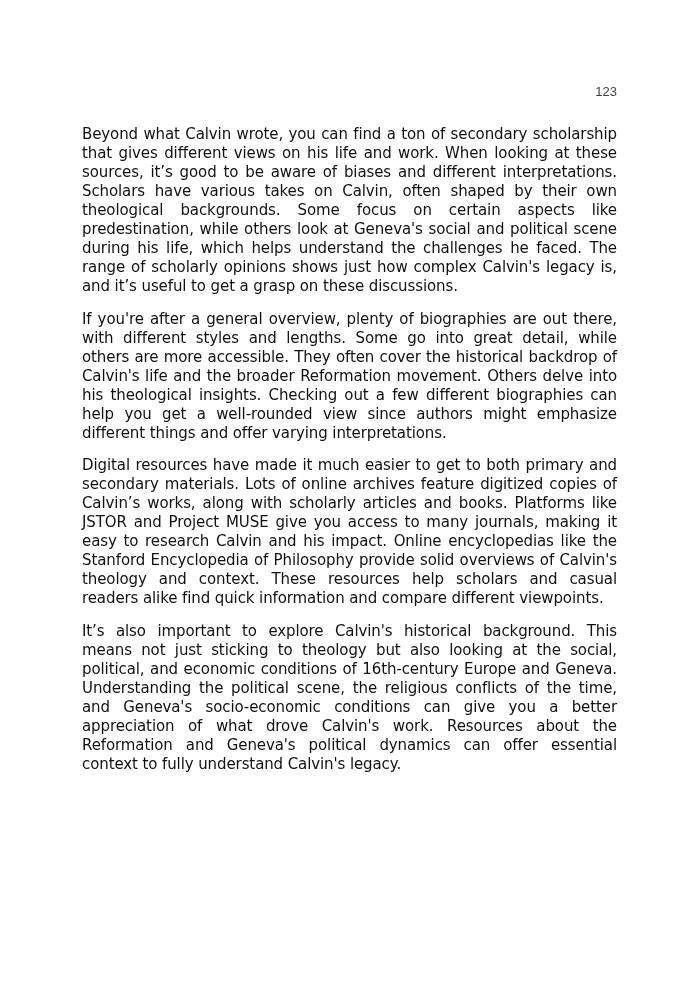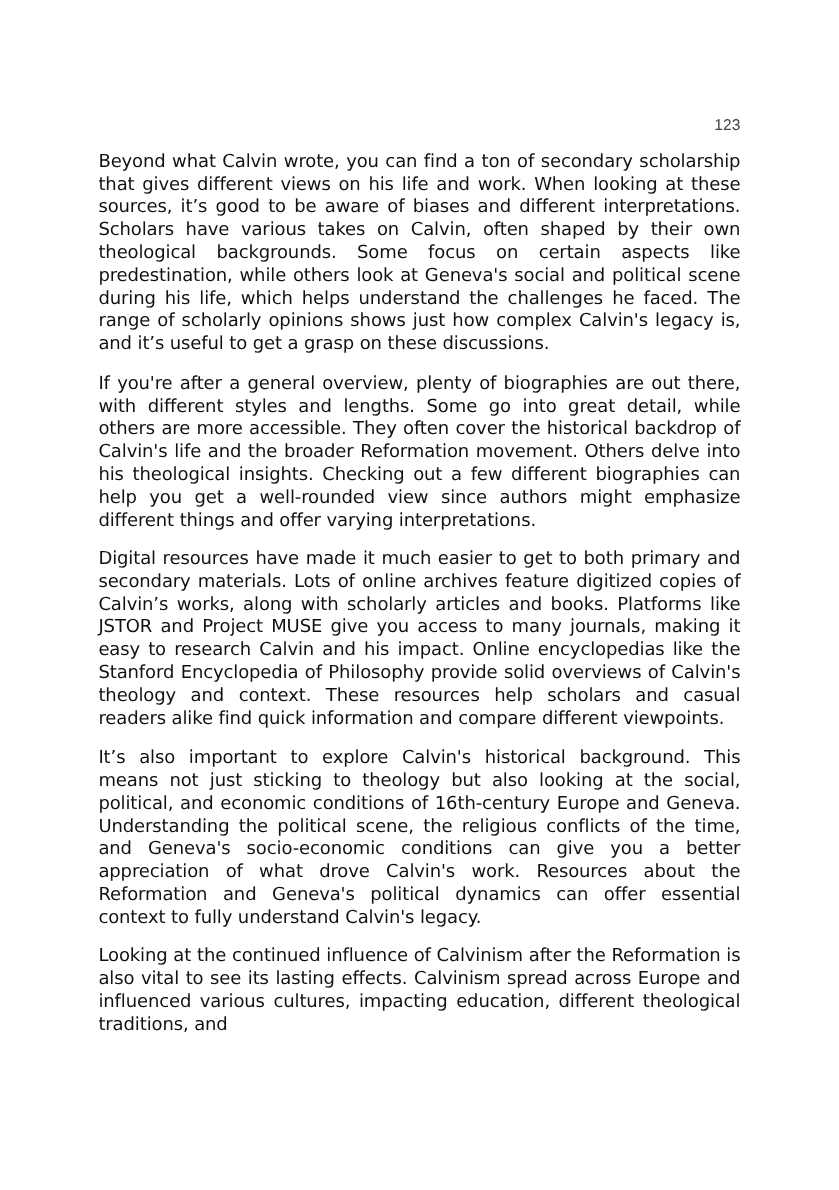--- a/index.html
+++ b/index.html
@@ -1,18 +1,18 @@
 <!DOCTYPE html>
 <html><head>
   <meta charset="utf-8">
   <style>
     html, body { margin: 0; padding: 0; background: #ffffff; }
     body { width: 699px; height: 992px; position: relative; overflow: hidden; }
     .page-number {
-      position: absolute; top: 96px; right: 82px;
+      position: absolute; top: 84px; right: 82px;
       font-family: "Liberation Sans", sans-serif; font-size: 13px; color: #444;
     }
     .content {
       position: absolute; top: 125px; left: 82px; width: 535px;
     }
     .para {
       font-family: "DejaVu Sans", sans-serif;
       font-size: 15px; line-height: 19px; color: #111;
       text-align: justify; margin: 0 0 13.5px 0;
       letter-spacing: -0.1px;
@@ -21,14 +21,13 @@
 </head>
 <body>
 
 <div class="page-number">123</div>
 
 <div class="content">
   <p class="para">Beyond what Calvin wrote, you can find a ton of secondary scholarship that gives different views on his life and work. When looking at these sources, it’s good to be aware of biases and different interpretations. Scholars have various takes on Calvin, often shaped by their own theological backgrounds. Some focus on certain aspects like predestination, while others look at Geneva's social and political scene during his life, which helps understand the challenges he faced. The range of scholarly opinions shows just how complex Calvin's legacy is, and it’s useful to get a grasp on these discussions.</p>
   <p class="para">If you're after a general overview, plenty of biographies are out there, with different styles and lengths. Some go into great detail, while others are more accessible. They often cover the historical backdrop of Calvin's life and the broader Reformation movement. Others delve into his theological insights. Checking out a few different biographies can help you get a well-rounded view since authors might emphasize different things and offer varying interpretations.</p>
   <p class="para">Digital resources have made it much easier to get to both primary and secondary materials. Lots of online archives feature digitized copies of Calvin’s works, along with scholarly articles and books. Platforms like JSTOR and Project MUSE give you access to many journals, making it easy to research Calvin and his impact. Online encyclopedias like the Stanford Encyclopedia of Philosophy provide solid overviews of Calvin's theology and context. These resources help scholars and casual readers alike find quick information and compare different viewpoints.</p>
   <p class="para">It’s also important to explore Calvin's historical background. This means not just sticking to theology but also looking at the social, political, and economic conditions of 16th-century Europe and Geneva. Understanding the political scene, the religious conflicts of the time, and Geneva's socio-economic conditions can give you a better appreciation of what drove Calvin's work. Resources about the Reformation and Geneva's political dynamics can offer essential context to fully understand Calvin's legacy.</p>
-  <p class="para">Looking at the continued influence of Calvinism after the Reformation is also vital to see its lasting effects. Calvinism spread across Europe and influenced various cultures, impacting education, different theological traditions, and</p>
 </div>
 
 </body></html>

